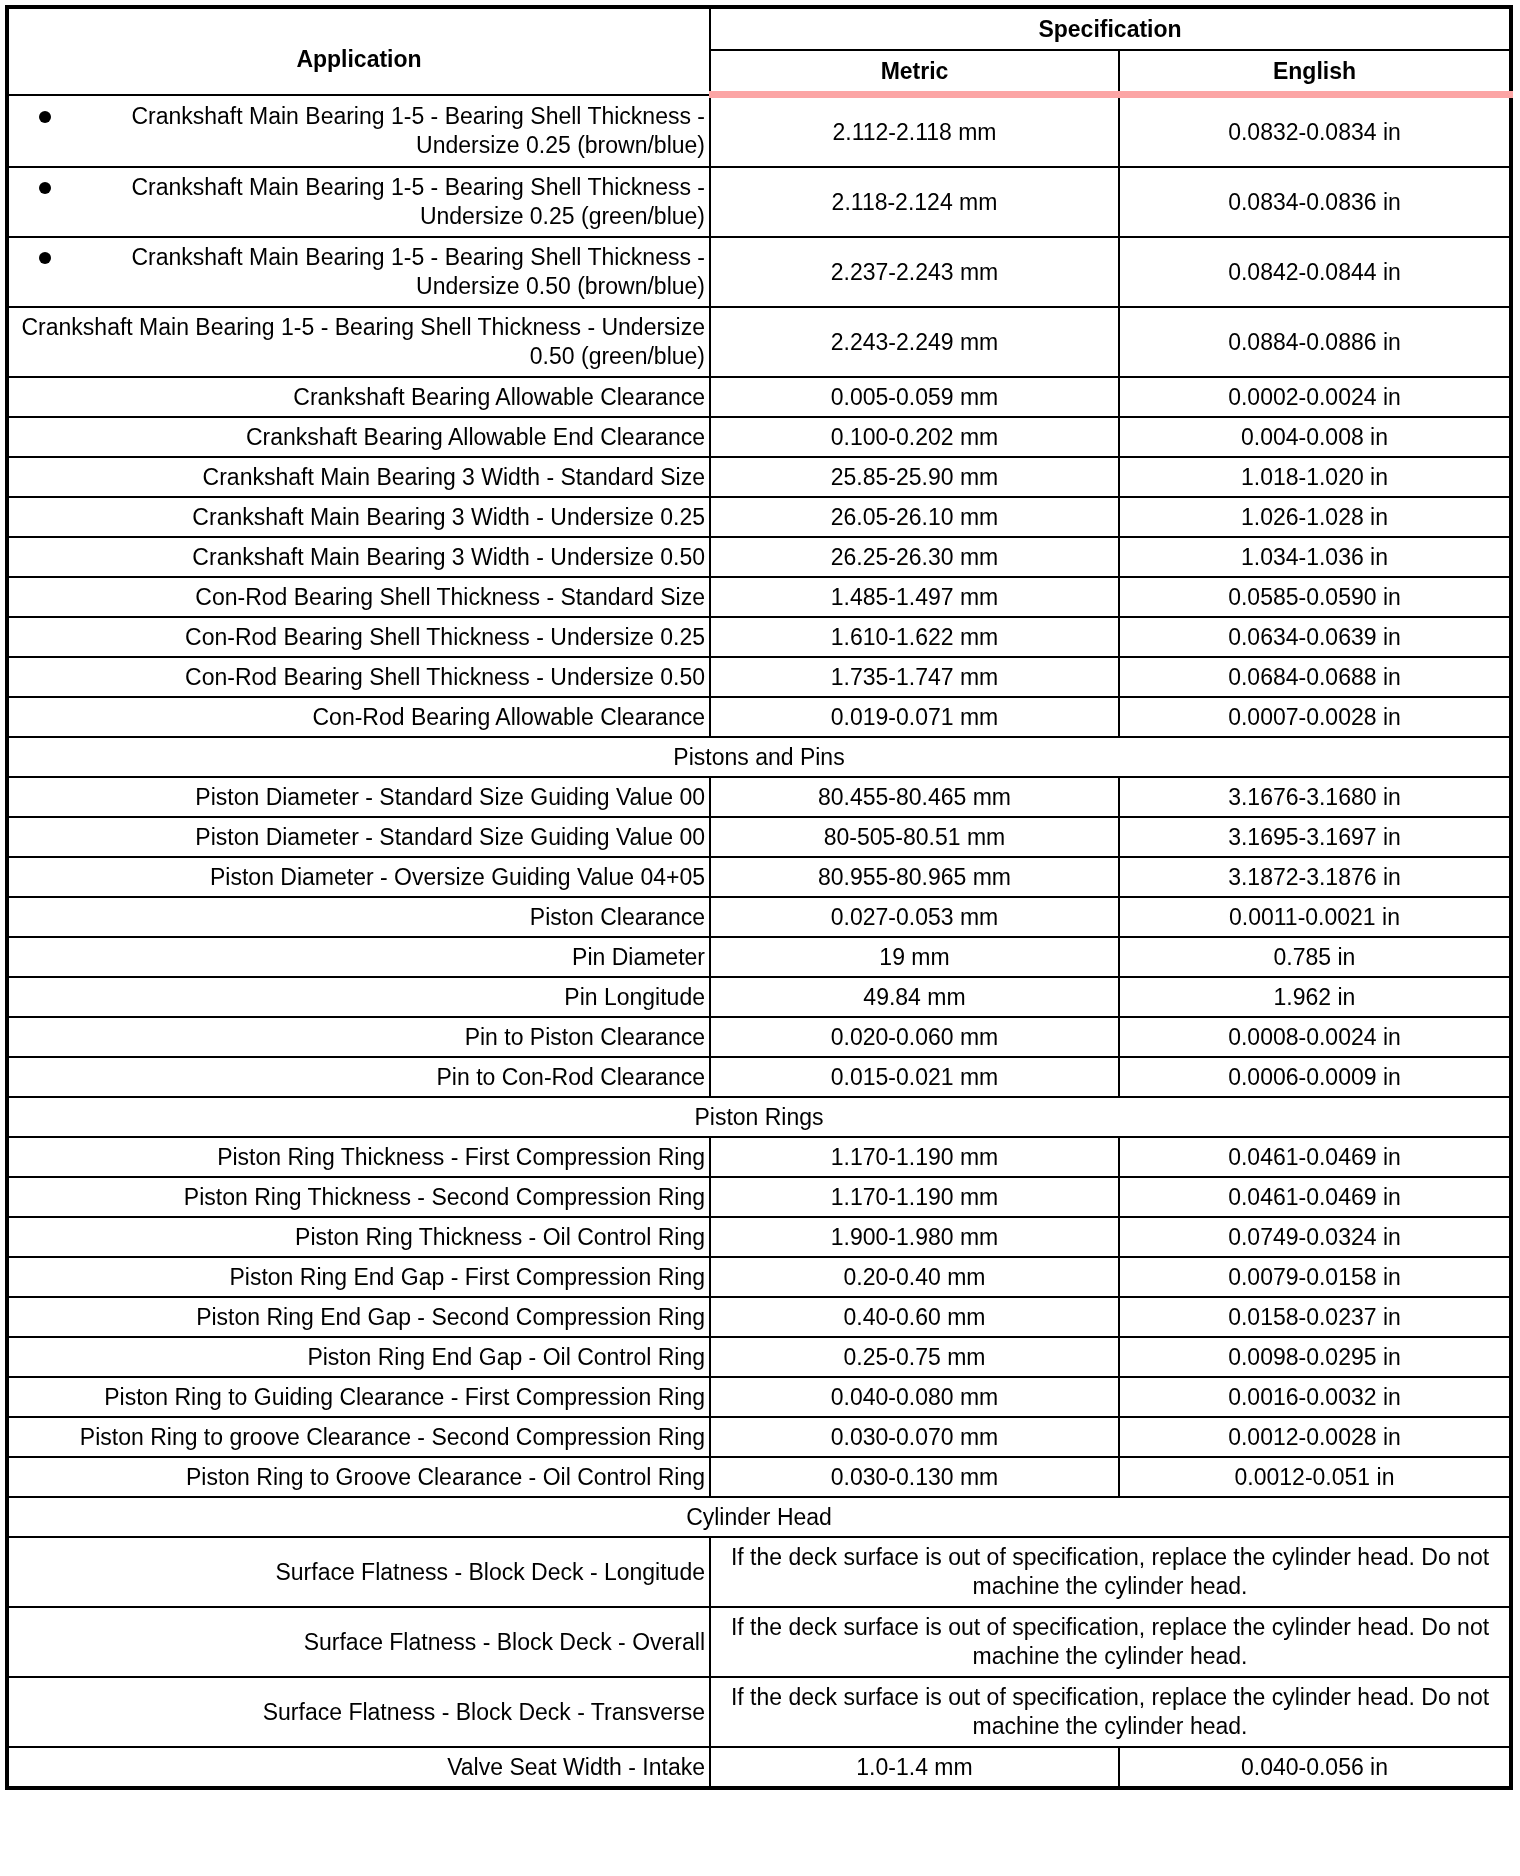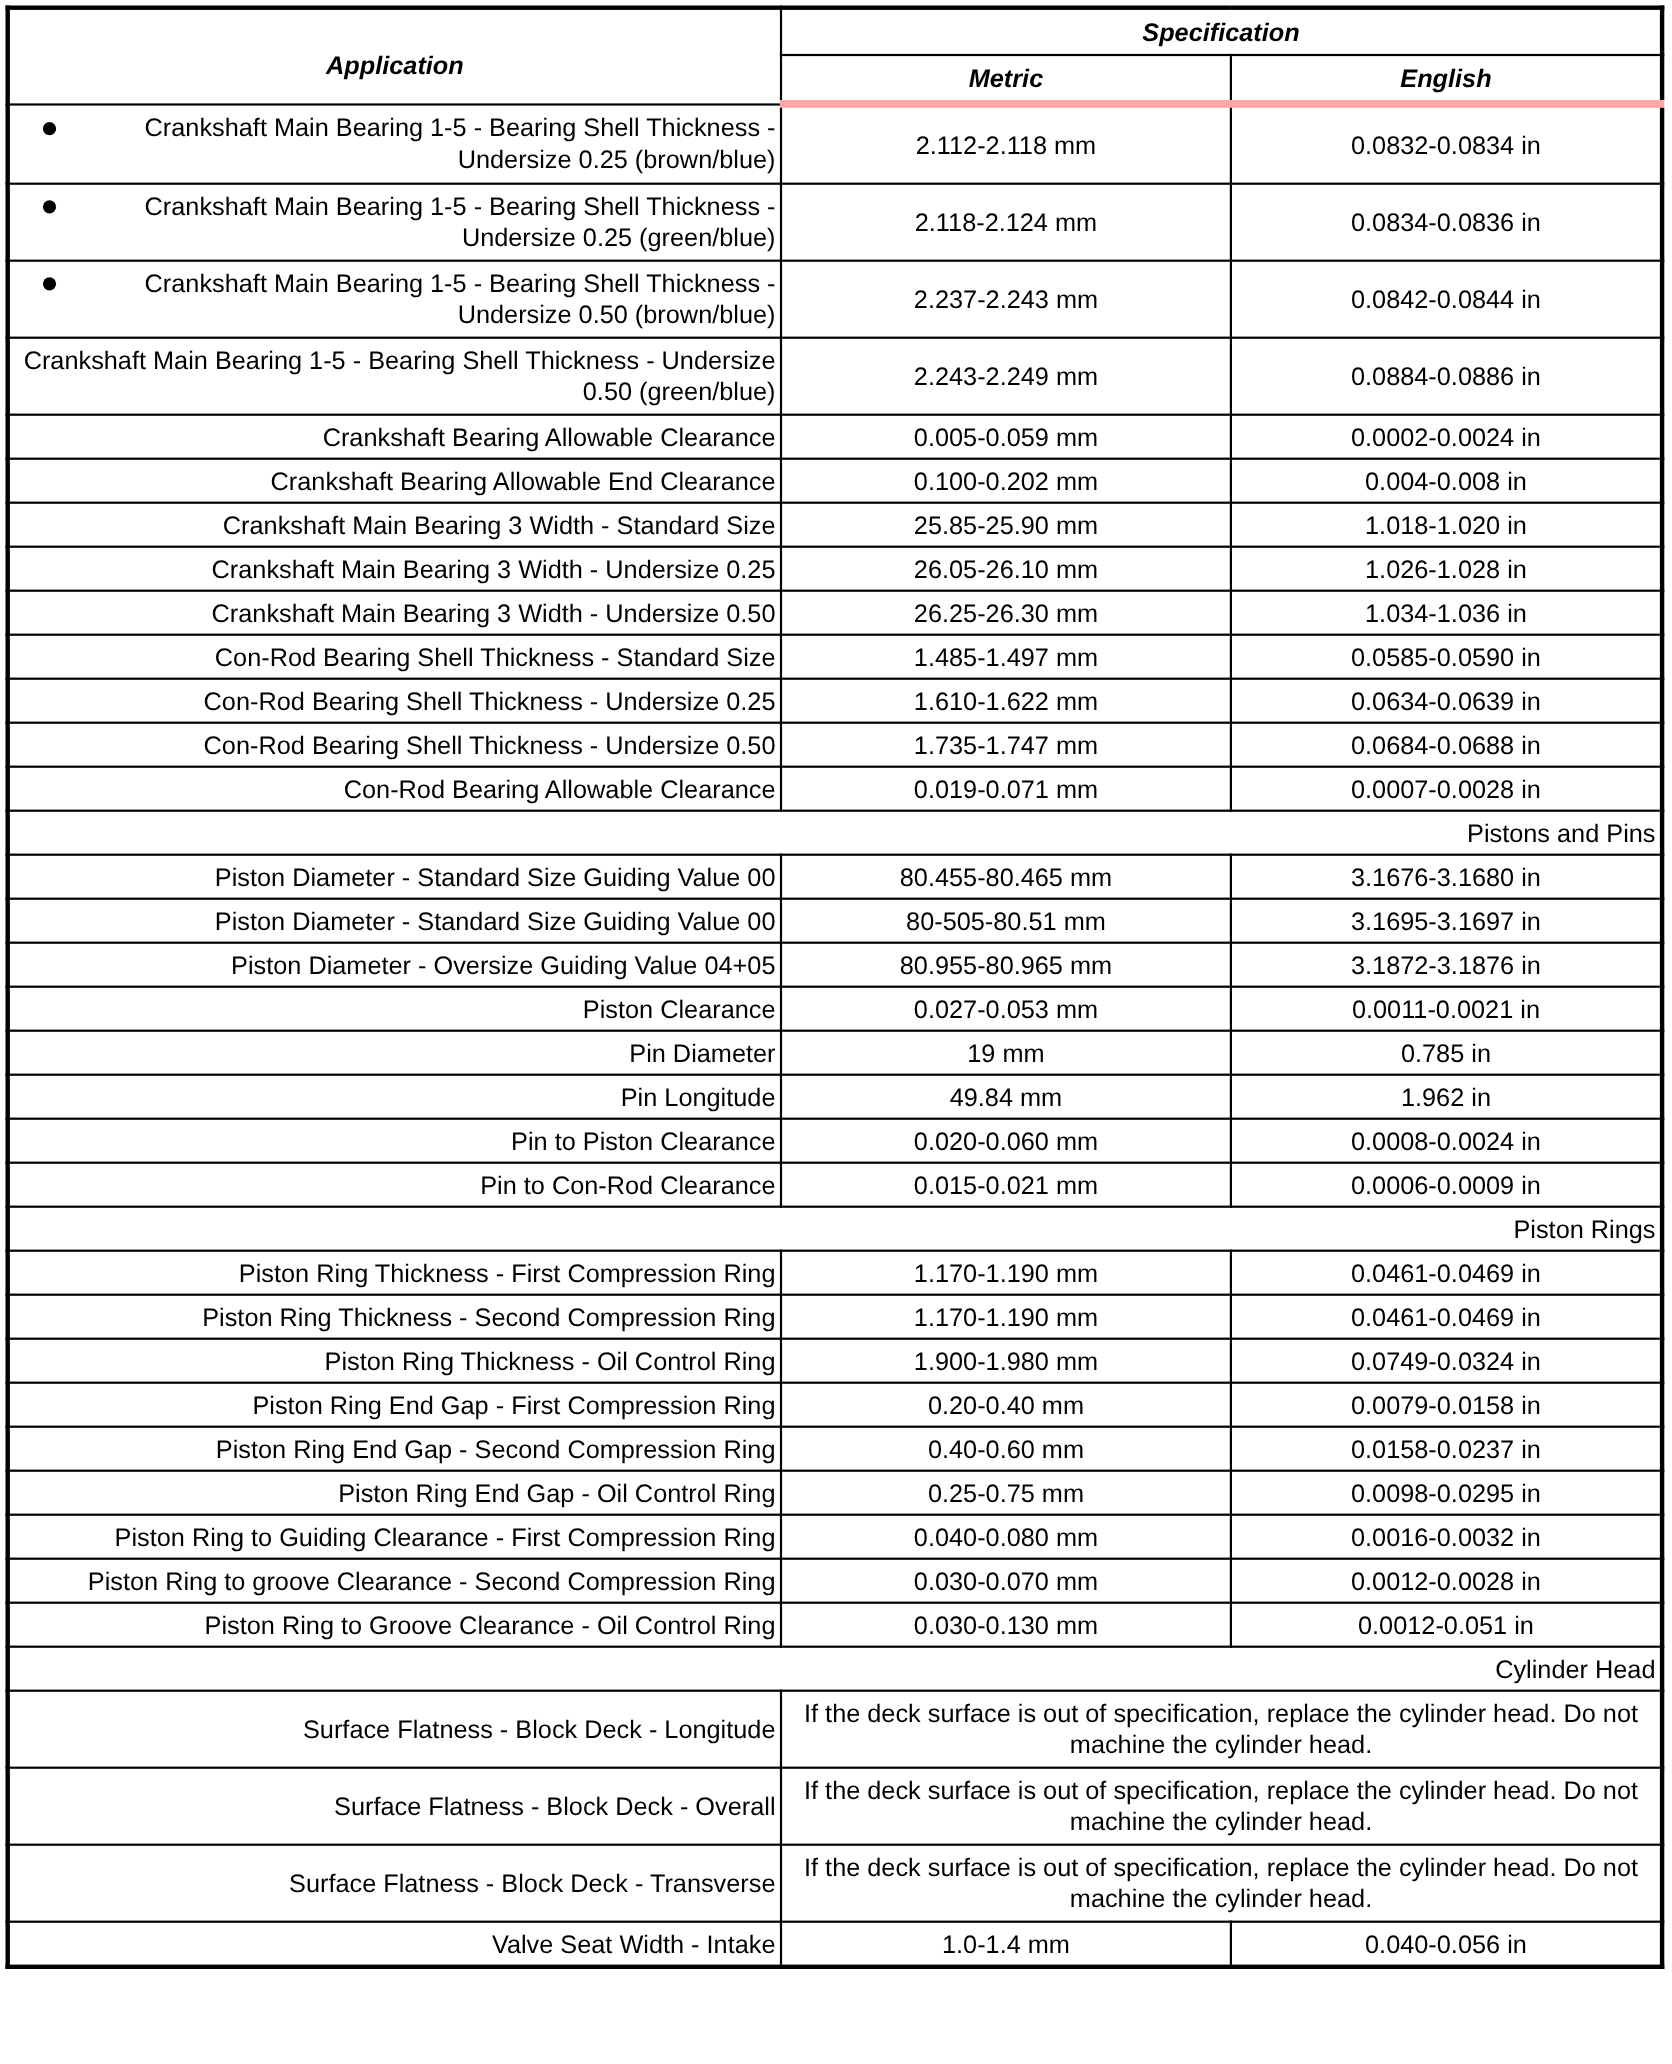--- a/index.html
+++ b/index.html
@@ -20,29 +20,28 @@
   table.spec th, table.spec td {
     border: 2px solid #000;
     padding: 0 4px;
     vertical-align: middle;
     line-height: 29px;
   }
   table.spec th {
     font-weight: bold;
     text-align: center;
     height: 40px;
-    font-style: italic;
   }
   table.spec th.app-h { vertical-align: bottom; padding-bottom: 20px; }
   table.spec thead tr:last-child th { border-bottom: 7px solid #fca5a5; }
   table.spec td.app { text-align: right; }
   table.spec td.val { text-align: center; }
   tr.single td { height: 38px; }
   tr.double td { height: 68px; }
-  tr.section td { height: 38px; text-align: right; }
+  tr.section td { height: 38px; text-align: center; }
   td.bullet-cell { padding-left: 0; }
   .bul {
     display: grid;
     grid-template-columns: 50px 1fr;
     align-items: start;
   }
   .bul .dot {
     width: 12px; height: 12px; border-radius: 50%;
     background: #000; margin: 9px 0 0 26px;
   }

